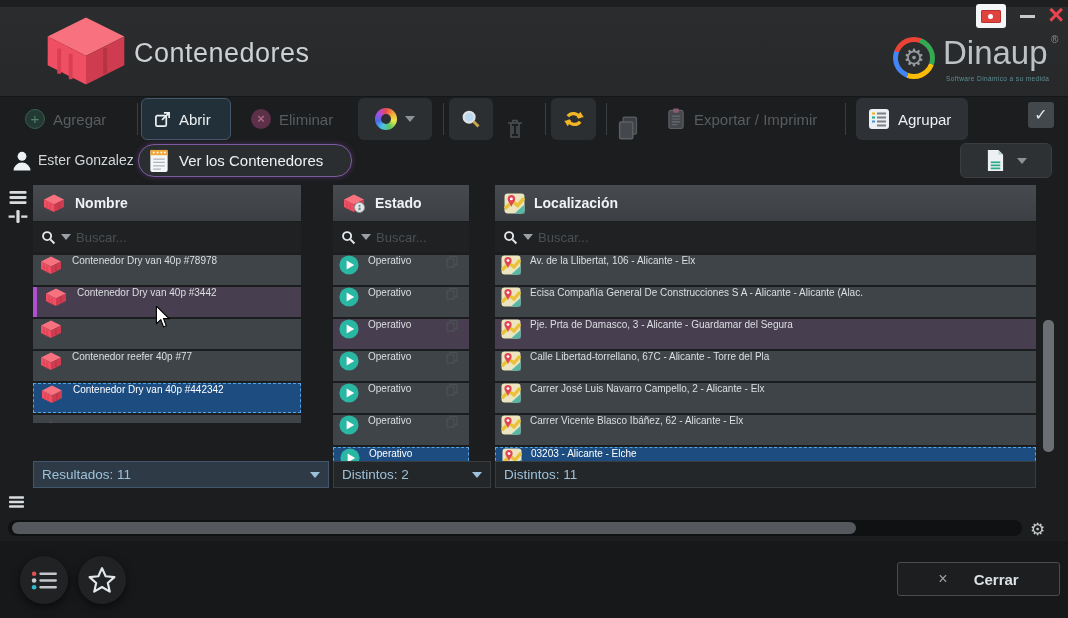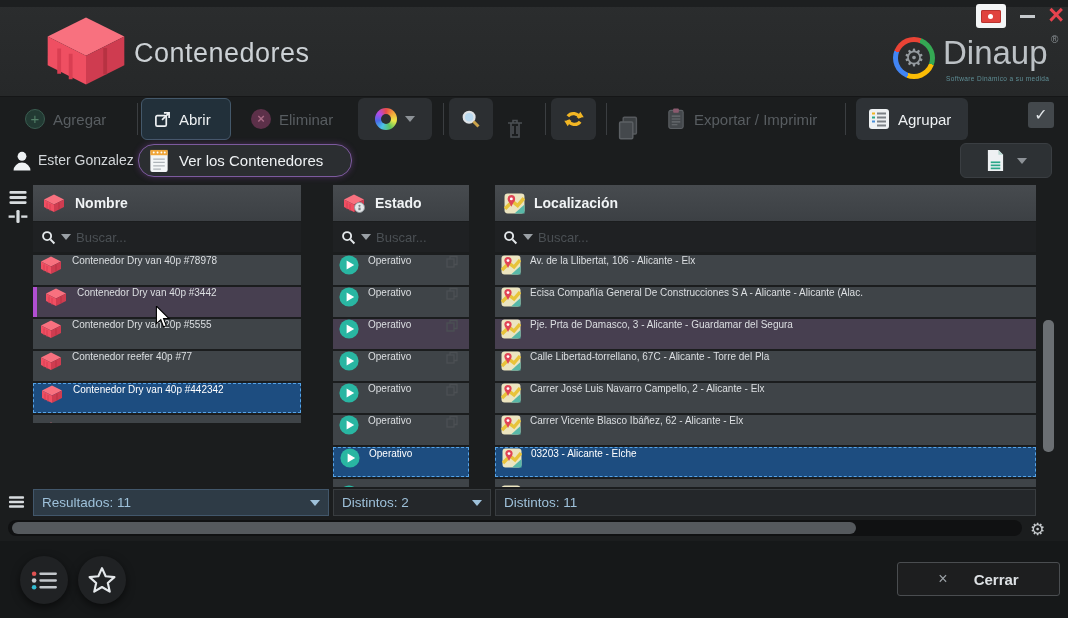--- a/index.html
+++ b/index.html
@@ -77,21 +77,21 @@
   .row.focused { background:#473f50; }
   .pane-nombre .row.focused::before { content:""; position:absolute; left:0; top:0; bottom:0; width:4px; background:#b14fd2; }
   .row.selected { background:#1d4d80; border:1px dashed #55a4e8; color:#fff; }
   .row.partial { height:8px; margin-bottom:0; }
   .row.partial svg { margin-top:6px; }
   .fainti { margin-left:auto; margin-right:4px; }
 
   .vscroll { position:absolute; left:1043px; top:320px; width:11px; height:132px; background:#6b6f73; border-radius:5px; }
 
   
-  .sumbar { position:absolute; top:489px; height:27px; display:flex; align-items:center;
+  .sumbar { position:absolute; top:461px; height:27px; display:flex; align-items:center;
     font-size:13.5px; color:#9ec1da; padding:0 8px; }
   .sum-nombre { left:33px; width:296px; background:#2e3b46; border:1px solid #42576b; }
   .sum-estado { left:333px; width:158px; background:#24272a; border:1px solid #393d40; }
   .sum-loc { left:495px; width:541px; background:#24272a; border:1px solid #393d40; }
   .sum-caret { margin-left:auto; border-top-color:#9ec1da; }
 
   
   .hscroll { position:absolute; left:8px; top:520px; width:1014px; height:16px; background:#101112; border-radius:8px; }
   .hthumb { position:absolute; left:4px; top:2px; width:844px; height:12px; background:#55595d; border-radius:6px; }
   .gear-corner { position:absolute; left:1030px; top:519px; font-size:17px; color:#c6cacd; }
@@ -326,21 +326,20 @@
     <div class="row focused">
       <svg width="24" height="20" viewBox="0 0 24 20" style="margin-left:5px">
           <use href="#sym-container"></use>
         </svg>
       <span>Contenedor Dry van 40p #3442</span>
     </div>
     <div class="row">
       <svg width="24" height="20" viewBox="0 0 24 20">
           <use href="#sym-container"></use>
         </svg>
-      <span>Contenedor Dry van 20p #5555</span>
     </div>
     <div class="row">
       <svg width="24" height="20" viewBox="0 0 24 20">
           <use href="#sym-container"></use>
         </svg>
       <span>Contenedor reefer 40p #77</span>
     </div>
     <div class="row selected">
       <svg width="24" height="20" viewBox="0 0 24 20">
           <use href="#sym-container"></use>

